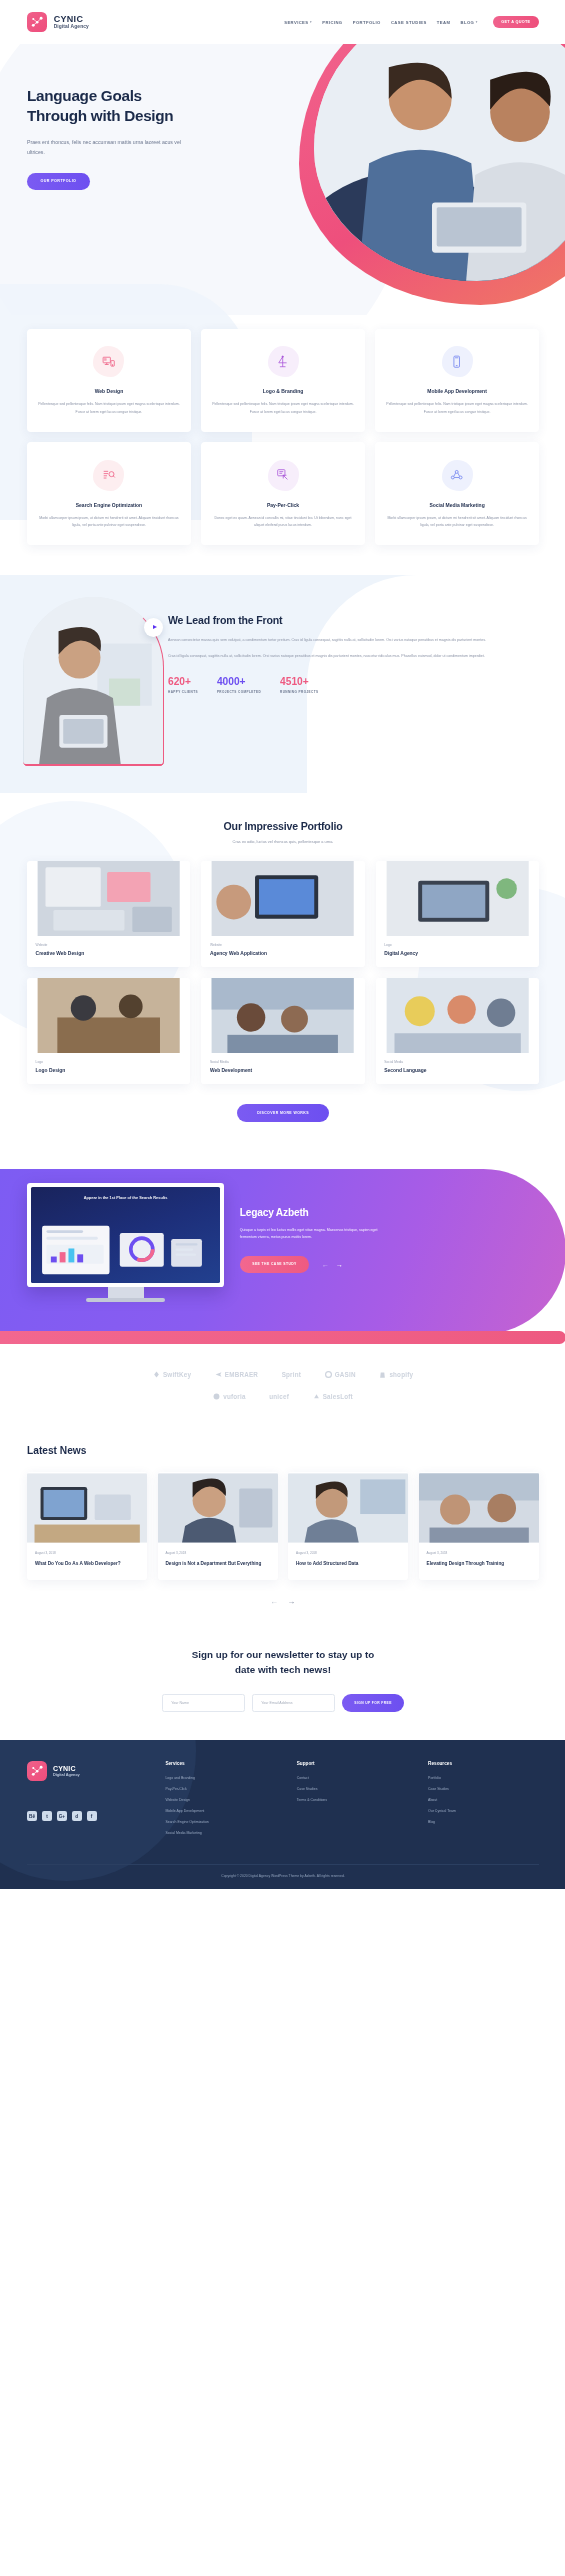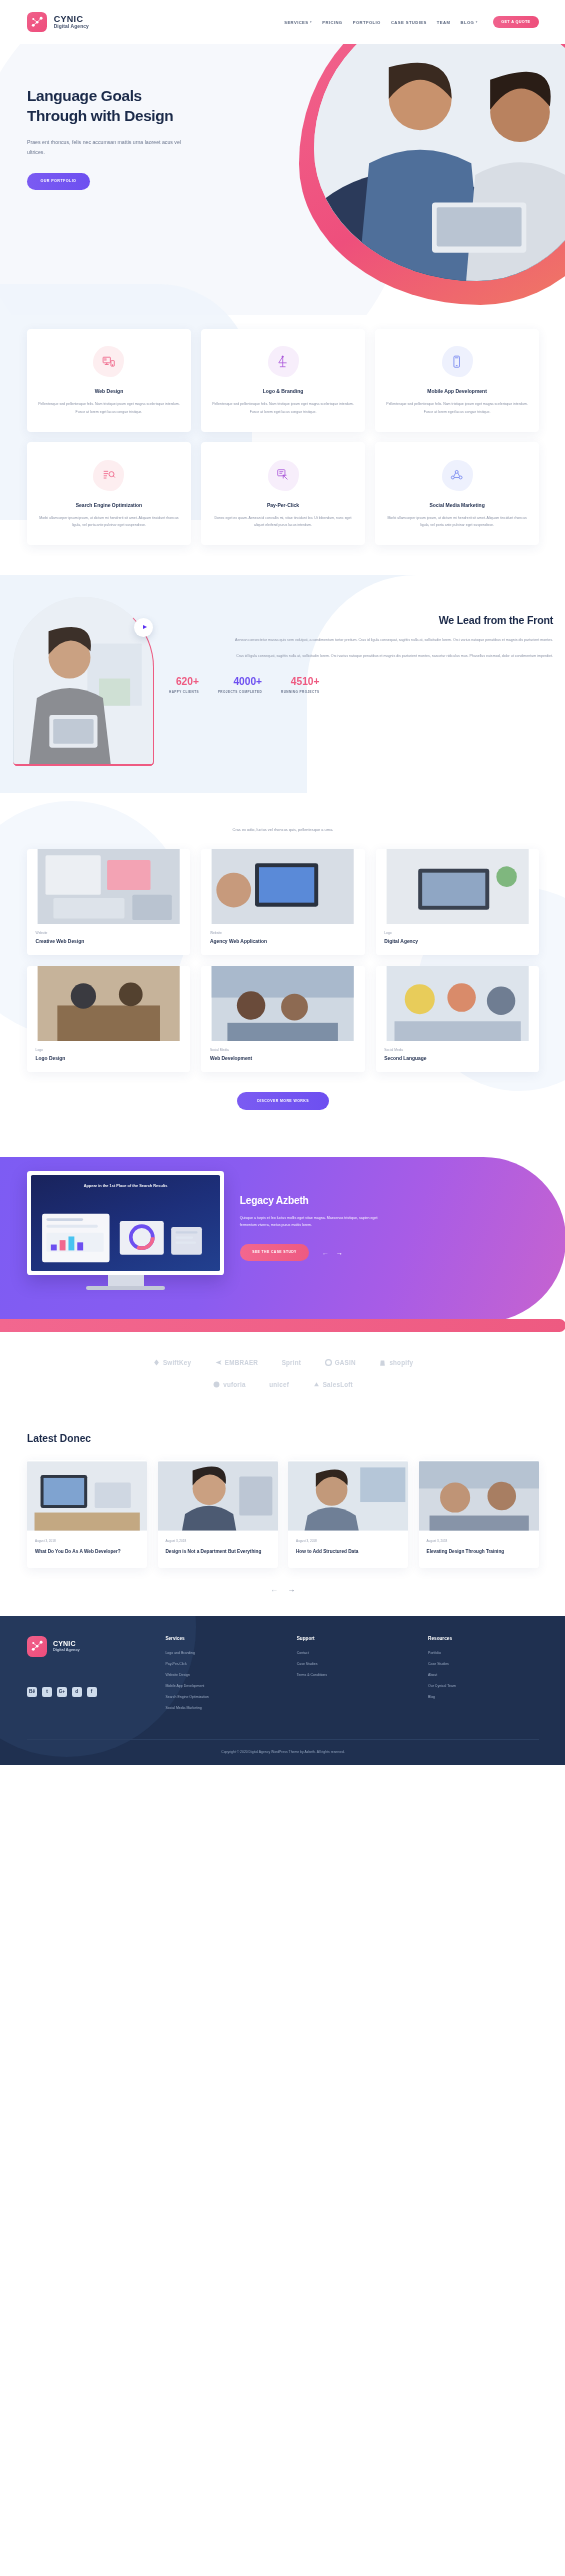--- a/index.html
+++ b/index.html
@@ -114,21 +114,21 @@
   
   .lead { position:relative; padding:22px 0 27px; margin-top:7.9px; }
   .lead-bg {
     position:absolute; left:0; right:0; top:0; bottom:0;
     background:#eef4fb;
   }
   .lead-bg::after {
     content:""; position:absolute; right:0; top:0; width:259px; height:100%;
     background:#fff; border-radius:110px 0 0 0;
   }
-  .lead-inner { position:relative; z-index:3; display:flex; padding:0 13px; gap:11px;text-align:right; }
+  .lead-inner { position:relative; z-index:3; display:flex; padding:0 23px; gap:0; }
   .lead-img-wrap { position:relative; width:145px; flex:none; }
   .lead-img {
     width:141px; height:169px; border-radius:71px 71px 4.7px 4.7px; overflow:hidden;
     background:linear-gradient(170deg,#e9eef4 0%,#dfe7ef 50%,#cfd9e4 100%);
     position:relative;
     border-bottom:2.4px solid #ee5a81;
   }
   .lead-ring {
     position:absolute; left:0; top:0; width:141px; height:169px;
     border-radius:71px 71px 4.7px 4.7px; border:1.6px solid transparent;
@@ -472,20 +472,21 @@
           </div>
         </div>
       </div>
     </div>
   </div>
 
   <div class="portfolio">
     <div class="pf-bg"></div>
     <div class="pf-bg2"></div>
     <div class="sec-head">
+      <h2>Our Impressive Portfolio</h2>
       <p>Cras ex odio, luctus vel rhoncus quis, pellentesque a urna.</p>
     </div>
     <div class="pf-grid">
 
       <div class="pf-card">
         <div class="pf-thumb">
           <svg viewBox="0 0 180 95" style="width:100%;height:100%">
             <rect width="180" height="95" fill="#cfd6df"></rect>
             <rect x="10" y="8" width="70" height="50" rx="2" fill="#eceff3"></rect>
             <rect x="88" y="14" width="55" height="38" rx="2" fill="#f3a3b4"></rect>
@@ -669,21 +670,21 @@
       <div class="brand">
         <svg width="7" height="7" viewBox="0 0 12 12">
             <path d="M2 9 L6 2 L10 9 Z" fill="#cdd3dd"></path>
           </svg>
         <span>SalesLoft</span>
       </div>
     </div>
   </div>
 
   <div class="news">
-    <h2>Latest Donec</h2>
+    <h2>Latest News</h2>
     <div class="news-grid">
 
       <div class="news-card">
         <div class="news-thumb">
           <svg viewBox="0 0 160 92" style="width:100%;height:100%">
             <rect width="160" height="92" fill="#e4e9ef"></rect>
             <rect x="18" y="18" width="62" height="44" rx="3" fill="#2f3744"></rect>
             <rect x="22" y="22" width="54" height="36" fill="#7fa3d0"></rect>
             <rect x="90" y="28" width="48" height="34" rx="2" fill="#cfd7e2"></rect>
             <rect x="10" y="68" width="140" height="24" fill="#c3a882"></rect>
@@ -743,20 +744,31 @@
         </div>
       </div>
 
     </div>
     <div class="news-arrows">
       <span class="a">←</span>
       <span class="a on">→</span>
     </div>
   </div>
 
+  <div class="newsletter">
+    <h2>
+      <span>Sign up for our newsletter to stay up to</span><br>
+      <span>date with tech news!</span>
+    </h2>
+    <div class="nl-form">
+      <input type="text" placeholder="Your Name" style="">
+      <input type="text" placeholder="Your Email Address" style="">
+      <button class="nl-btn">SIGN UP FOR FREE</button>
+    </div>
+  </div>
 
   <div class="footer">
     <div class="f-inner">
       <div class="f-col1">
         <div class="f-logo">
           <div class="logo-mark">
             <svg viewBox="0 0 26 26">
               <circle cx="8" cy="17" r="1.8" fill="#fff"></circle>
               <circle cx="13" cy="13" r="1.6" fill="#fff"></circle>
               <circle cx="18" cy="8" r="1.8" fill="#fff"></circle>

